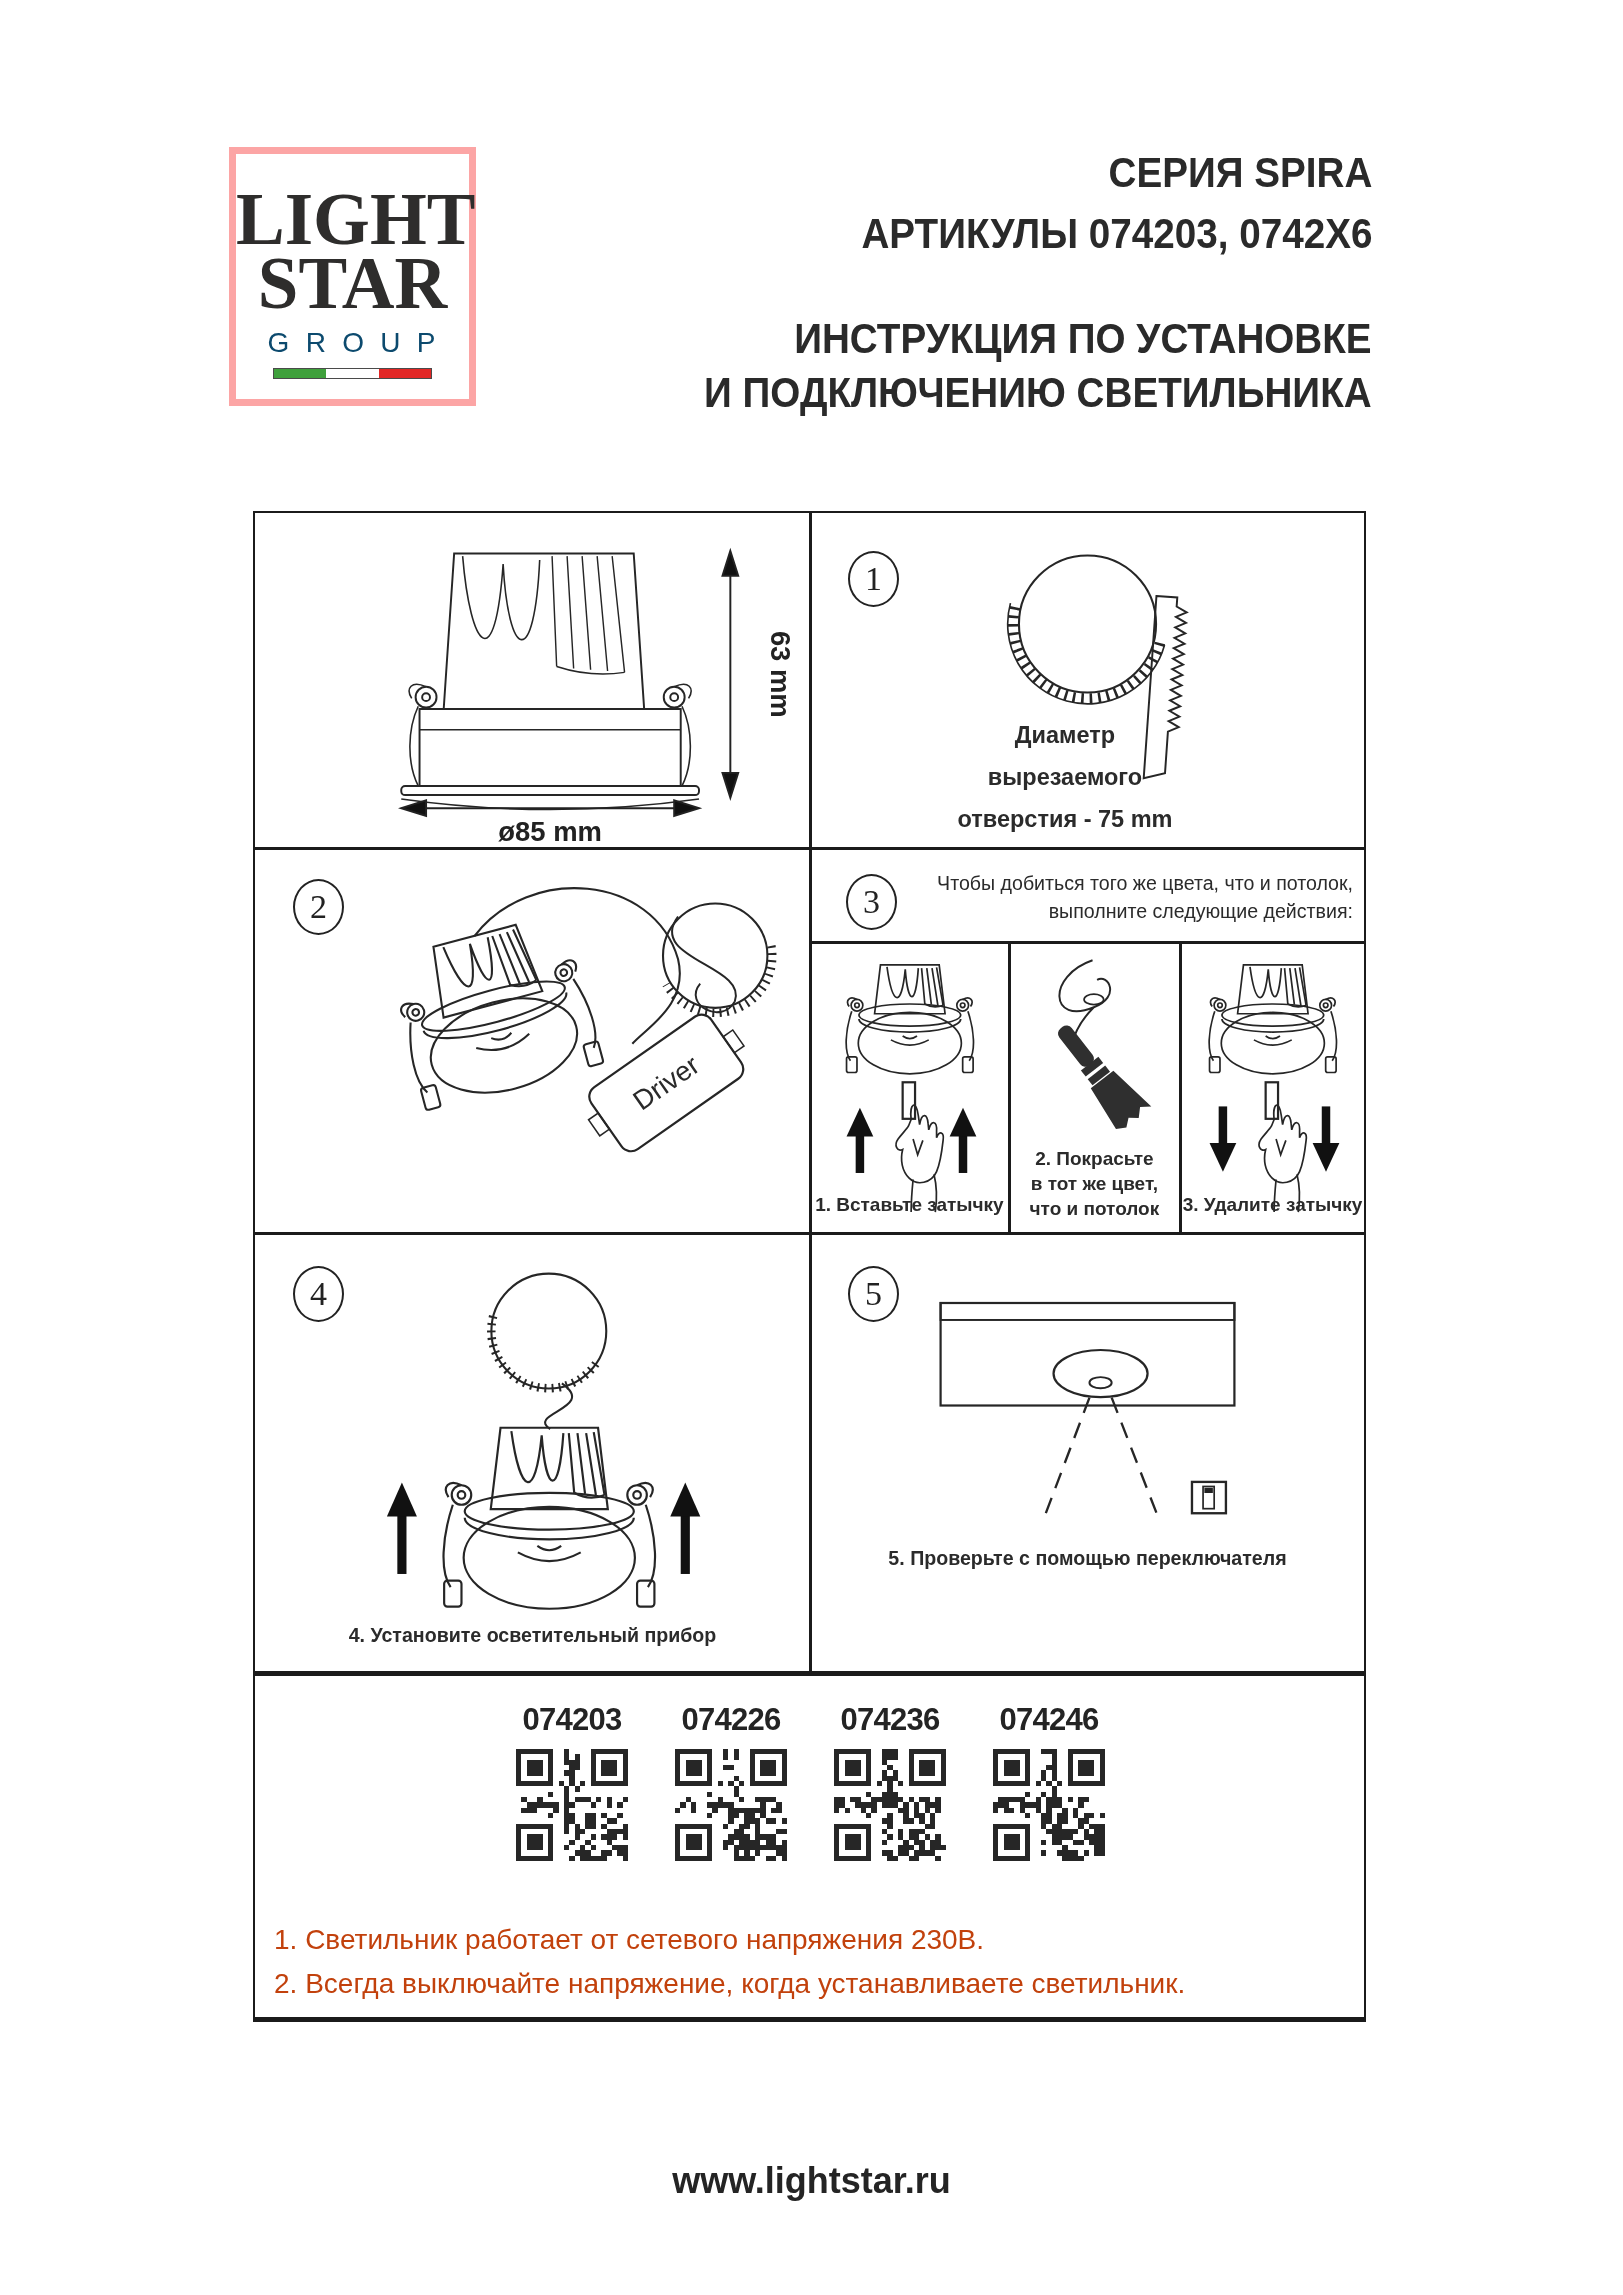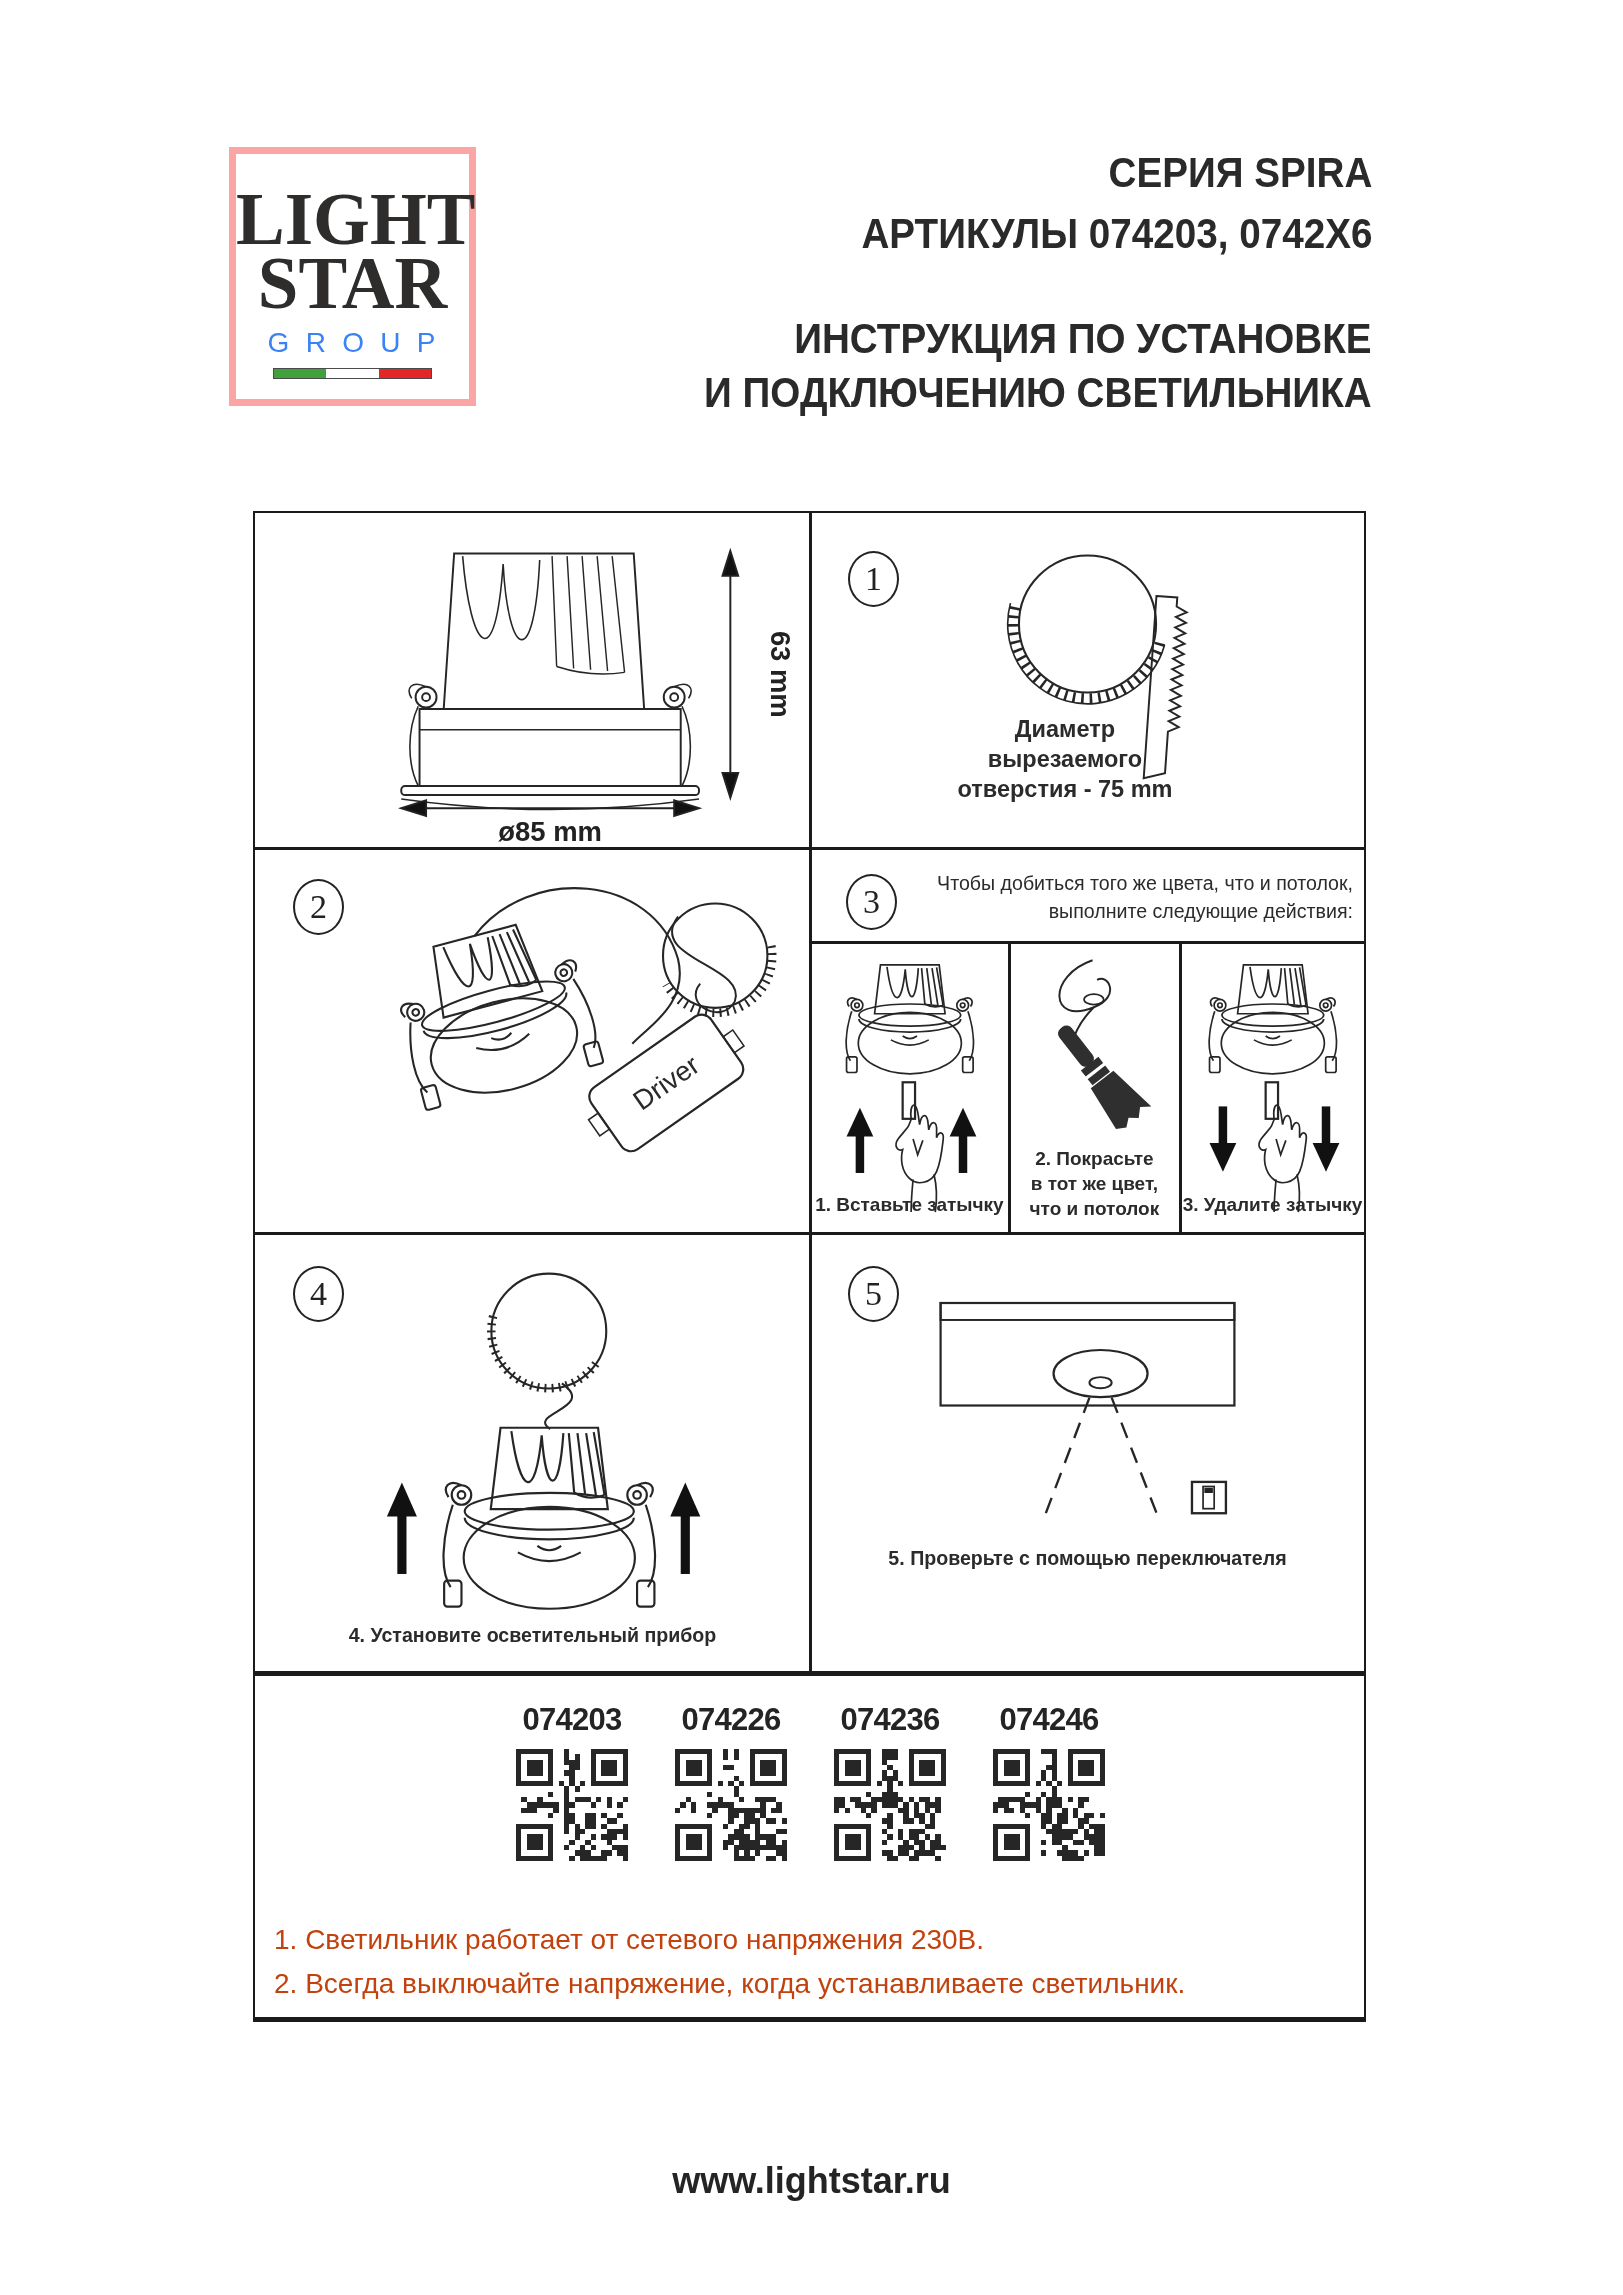--- a/index.html
+++ b/index.html
@@ -4,37 +4,37 @@
 <style>
   html,body{margin:0;padding:0;background:#9a9a9a;}
   .page{
     position:relative;width:1623px;height:2295px;background:#ffffff;
     font-family:"Liberation Sans",sans-serif;color:#262626;overflow:hidden;
   }
   
   .logo-box{position:absolute;left:229px;top:147px;width:247px;height:259px;border:7px solid #fca5a5;box-sizing:border-box;}
   .logo-w1,.logo-w2{font-family:"Liberation Serif",serif;font-weight:700;font-size:73px;line-height:64px;text-align:center;letter-spacing:0px;color:#2e2d2c;}
   .logo-w1{margin-top:34px;}
-  .logo-grp{margin-top:10.5px;text-align:center;font-size:28px;font-weight:400;letter-spacing:16.3px;padding-left:14.4px;color:#3b82f6;}
+  .logo-grp{margin-top:10.5px;text-align:center;font-size:28px;font-weight:400;letter-spacing:16.3px;padding-left:14.4px;color:#0c4a6e;}
   .logo-flag{width:157px;height:9.1px;margin:9.1px auto 0 auto;border:1.3px solid #4a4a4a;display:flex;}
   .logo-flag span{flex:1;}
   
   .title-a,.title-b{position:absolute;right:251px;text-align:right;font-weight:700;color:#2a2a2a;transform:scaleX(0.92);transform-origin:100% 0;}
   .title-a{top:142px;font-size:42px;line-height:61px;}
   .title-b{top:312px;font-size:42px;line-height:54px;}
   
   .tline{position:absolute;background:#1b1b1b;}
   .touter{position:absolute;left:253px;top:511px;width:1113px;height:1510px;border:2.6px solid #1b1b1b;box-sizing:border-box;}
   
   .cell{position:absolute;}
   .cell svg{display:block;}
   .circ{position:absolute;width:51px;height:56px;border:2.3px solid #222;border-radius:50%;box-sizing:border-box;
         font-family:"Liberation Serif",serif;font-size:34px;font-weight:500;color:#222;text-align:center;line-height:51px;background:#fff;}
   .cap{position:absolute;color:#2b2b2b;white-space:pre-line;}
-  .cap-b{font-size:23.5px;line-height:30px;font-weight:600;text-align:center;}
+  .cap-b{font-size:23.5px;line-height:42px;font-weight:600;text-align:center;}
   .cap-hdr{font-size:19.6px;line-height:28px;font-weight:400;text-align:right;}
   .cap-sub{font-size:19px;line-height:25px;font-weight:600;text-align:center;}
   .cap-step{font-size:19.6px;font-weight:600;text-align:center;}
   
   .qr-row{position:absolute;left:255px;top:1702px;width:1111px;display:flex;justify-content:center;gap:44px;}
   .qr-item{width:115px;text-align:center;}
   .qr-label{font-size:31px;font-weight:600;color:#242424;margin-bottom:10.5px;letter-spacing:-0.7px;}
   .qr-box svg{width:112px;height:112px;shape-rendering:crispEdges;}
   .notes{position:absolute;left:274px;top:1918px;width:915px;font-size:28px;line-height:44px;font-weight:400;color:#c2410c;white-space:pre-line;}
   .footer{position:absolute;left:0;top:2160px;width:1623px;text-align:center;font-size:36px;font-weight:700;color:#242424;}

